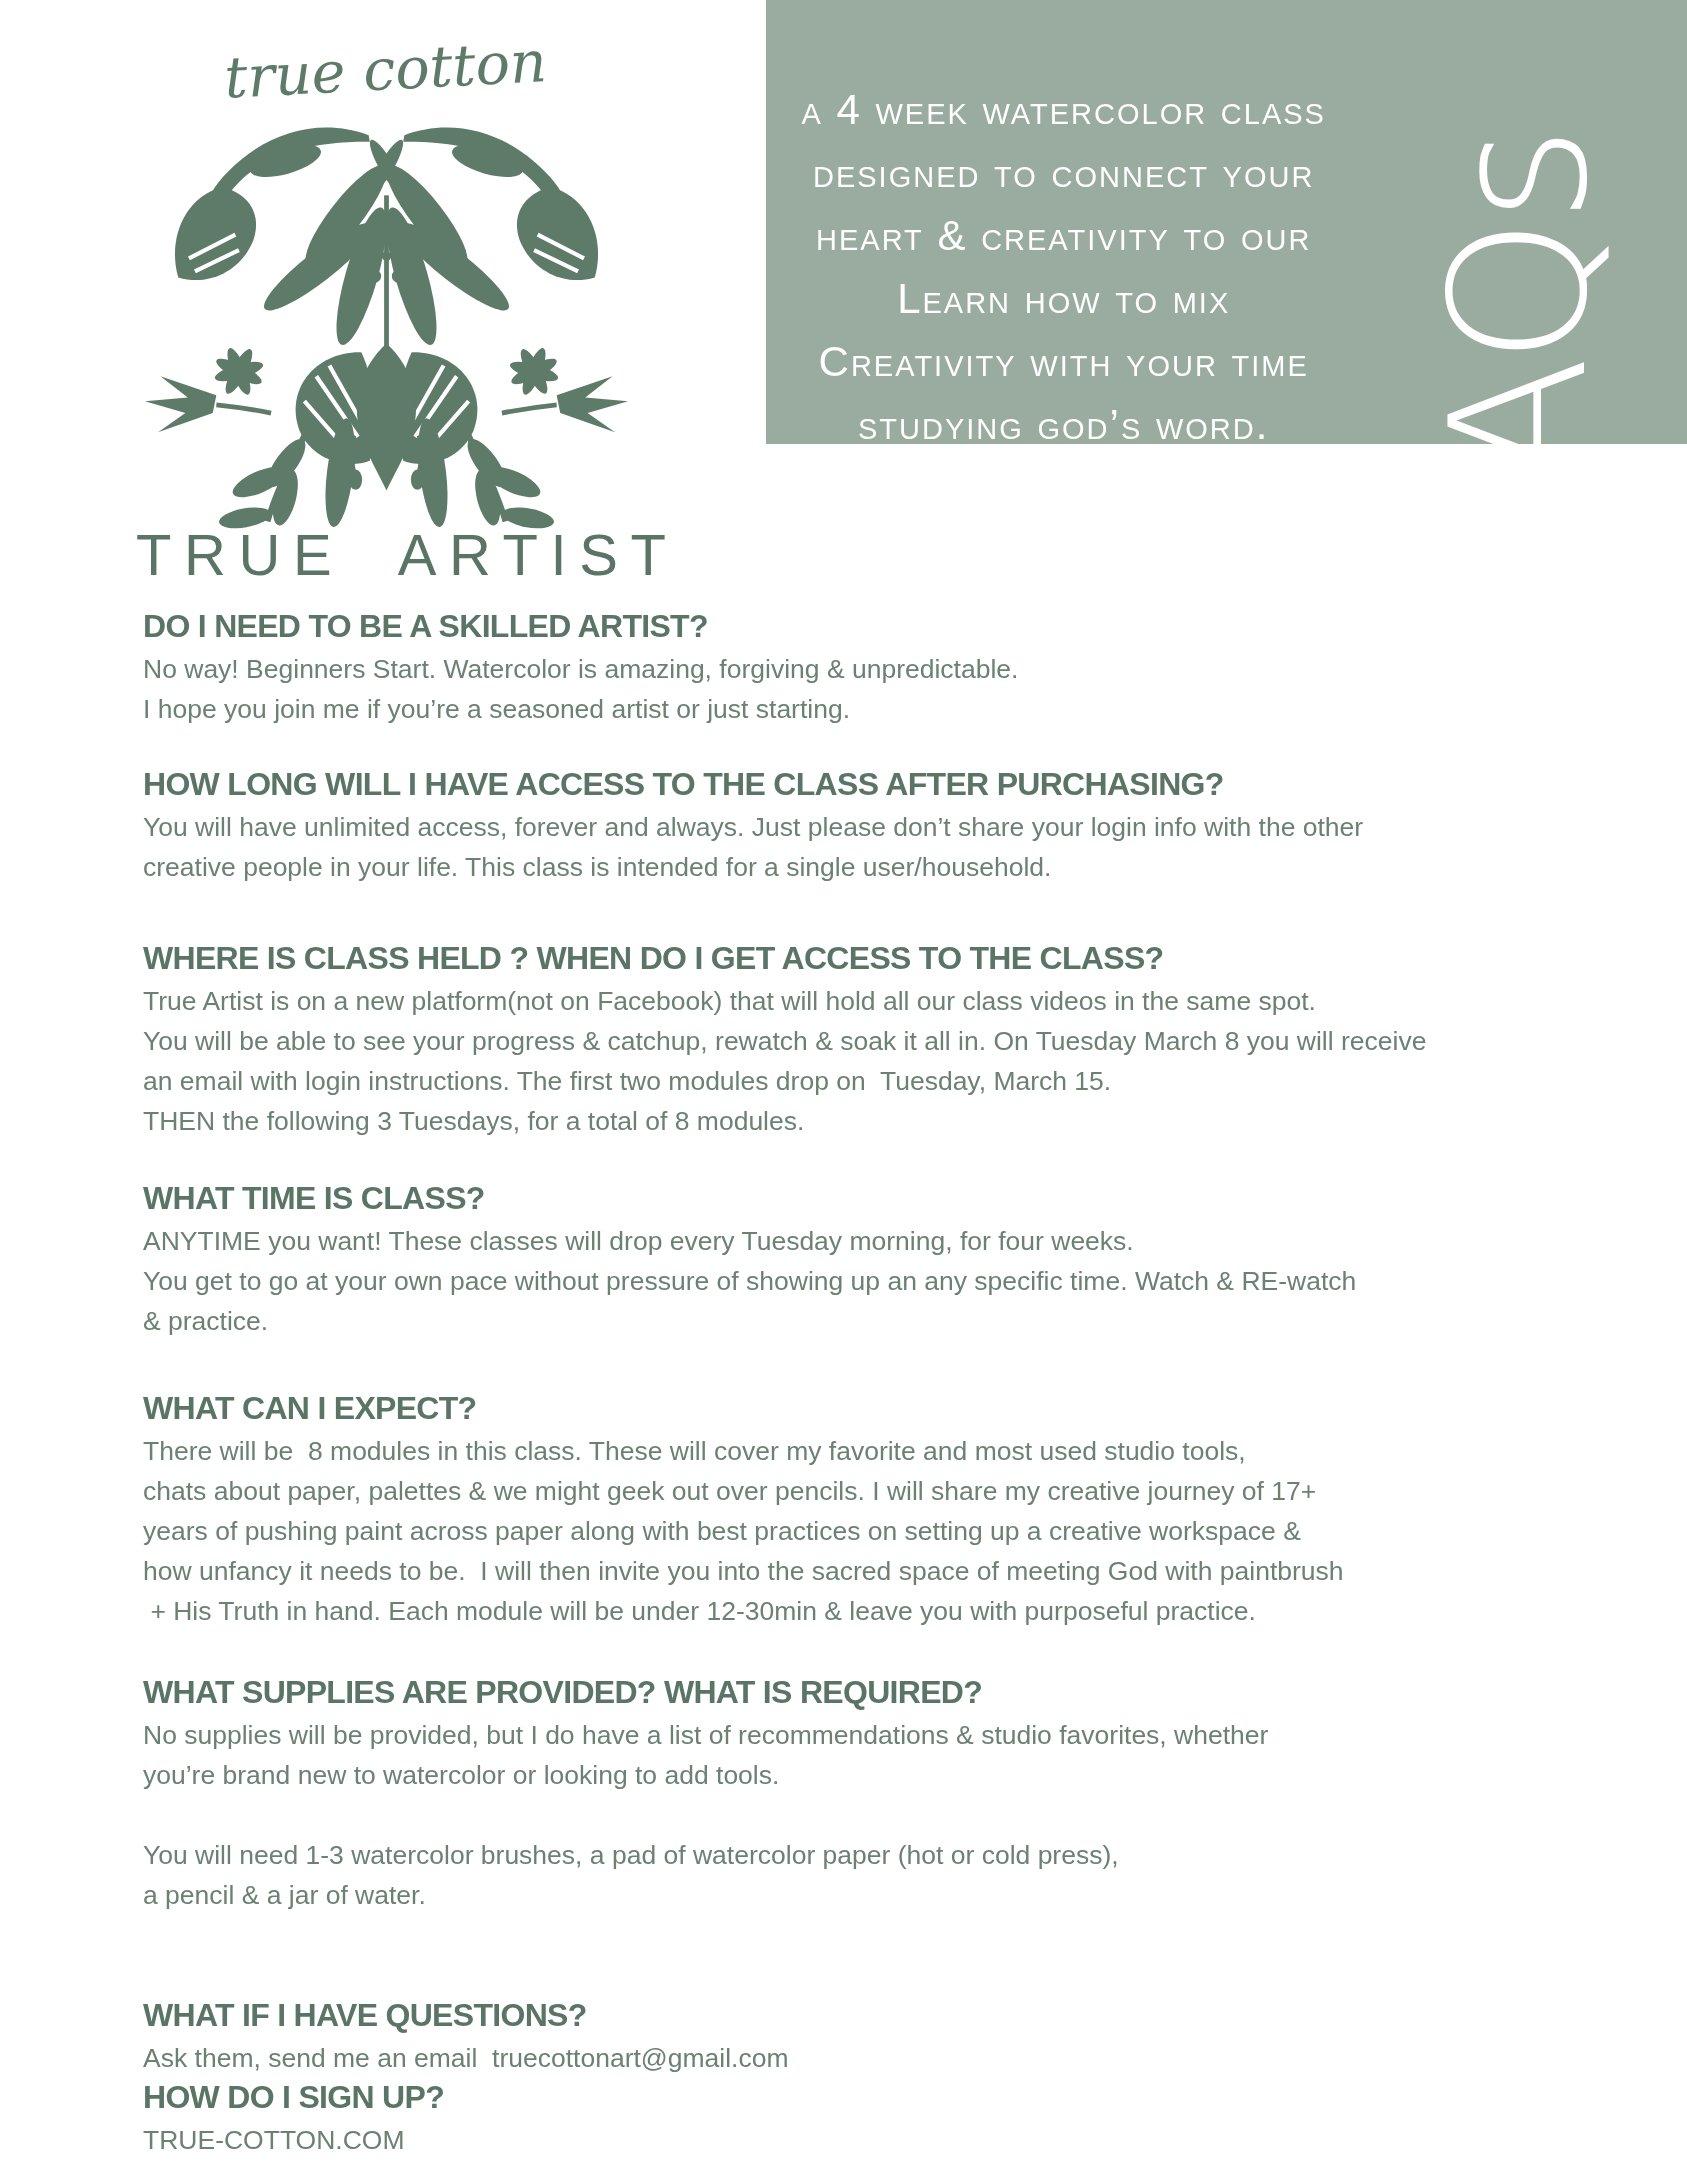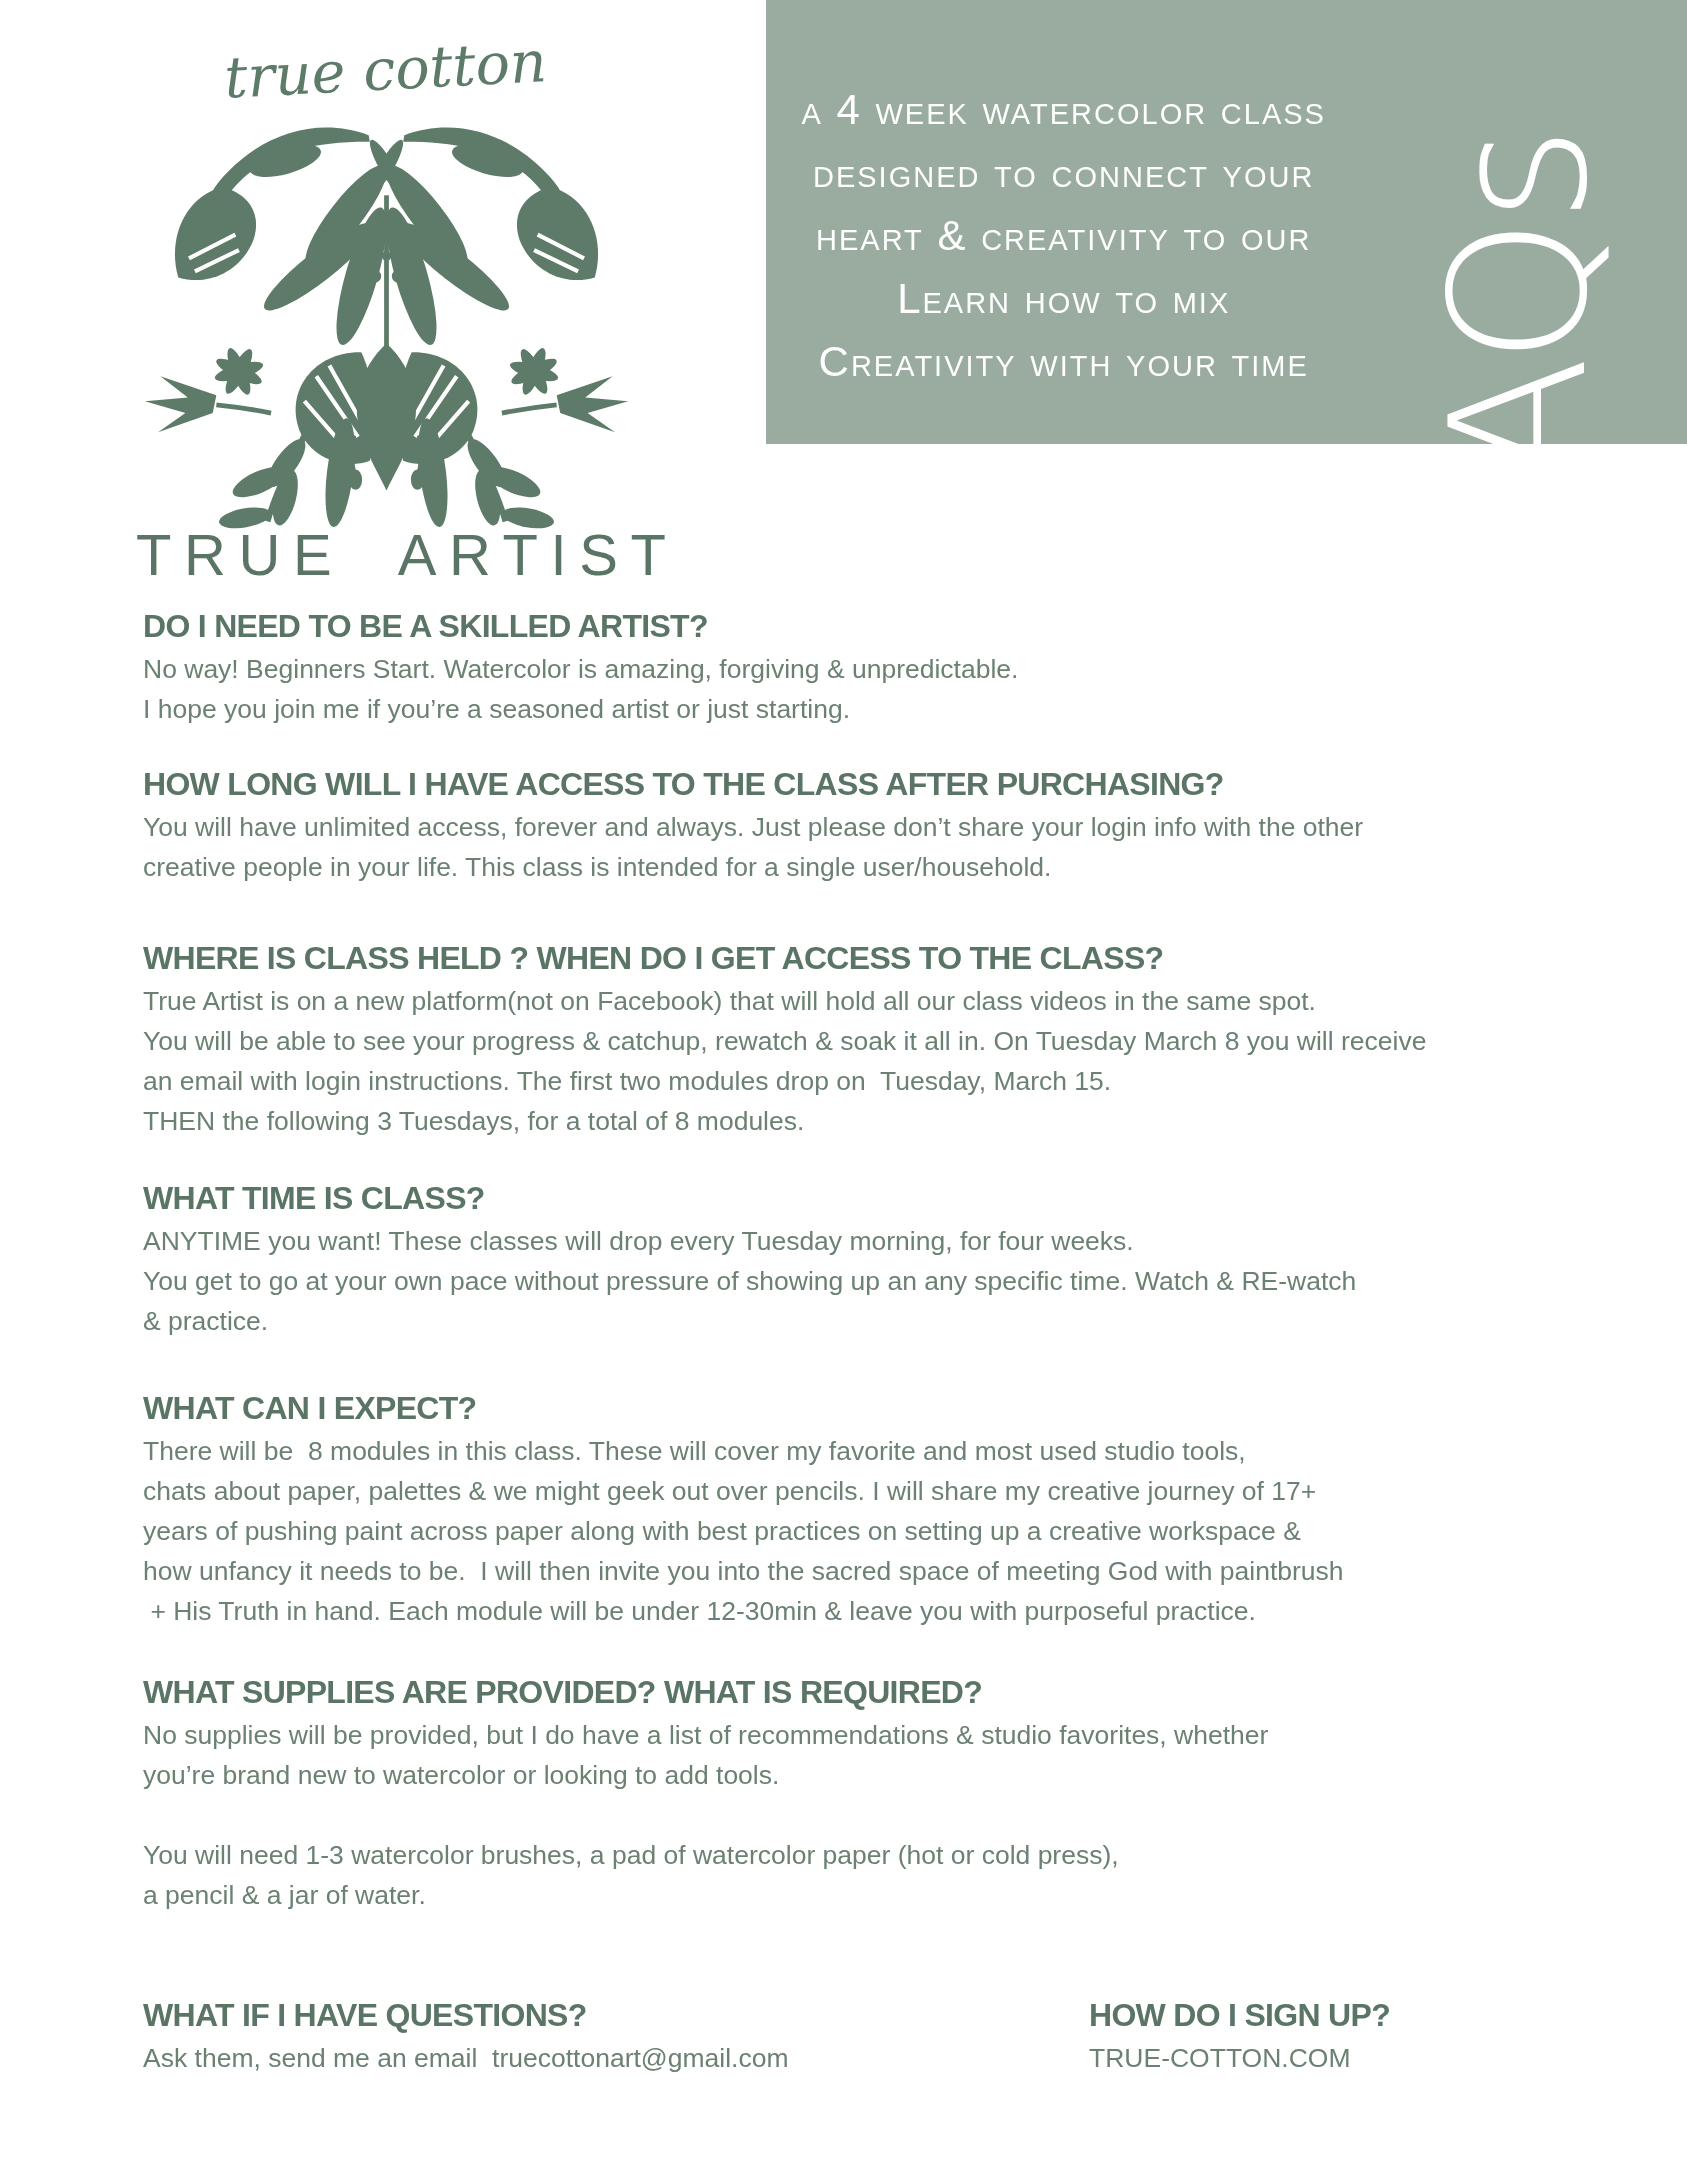--- a/index.html
+++ b/index.html
@@ -78,21 +78,21 @@
     color:var(--body-green);
     font-size:26.5px;line-height:40px;font-weight:400;
     white-space:pre-wrap;
   }
   .gap-a{margin-top:36px;}
   .gap-b{margin-top:52px;}
   .gap-c{margin-top:38px;}
   .gap-d{margin-top:48px;}
   .gap-e{margin-top:42px;}
   .footer-row{
-    display:flex;flex-direction:row;align-items:flex-start;
+    display:flex;flex-direction:column;align-items:flex-start;
     margin-top:81px;
   }
   .footer-col-left{width:946px;flex:none;}
   .footer-col-right{flex:none;}
 </style>
 </head>
 <body>
 
 <div class="page">
 
@@ -153,20 +153,21 @@
 
   <div class="wordmark">TRUE ARTIST</div>
 
   <div class="hero-panel">
     <div class="hero-copy">
       <div class="hero-line">a 4 week watercolor class</div>
       <div class="hero-line">designed to connect your</div>
       <div class="hero-line">heart &amp; creativity to our</div>
       <div class="hero-line">Learn how to mix</div>
       <div class="hero-line">Creativity with your time</div>
+      <div class="hero-line">studying god’s word.</div>
     </div>
     <div class="faqs-label">FAQs</div>
   </div>
 
   <div class="content">
 
     <div class="faq-section">
       <h2 class="faq-heading">DO I NEED TO BE A SKILLED ARTIST?</h2>
       <p class="faq-body">No way! Beginners Start. Watercolor is amazing, forgiving &amp; unpredictable.
 I hope you join me if you’re a seasoned artist or just starting.</p>

